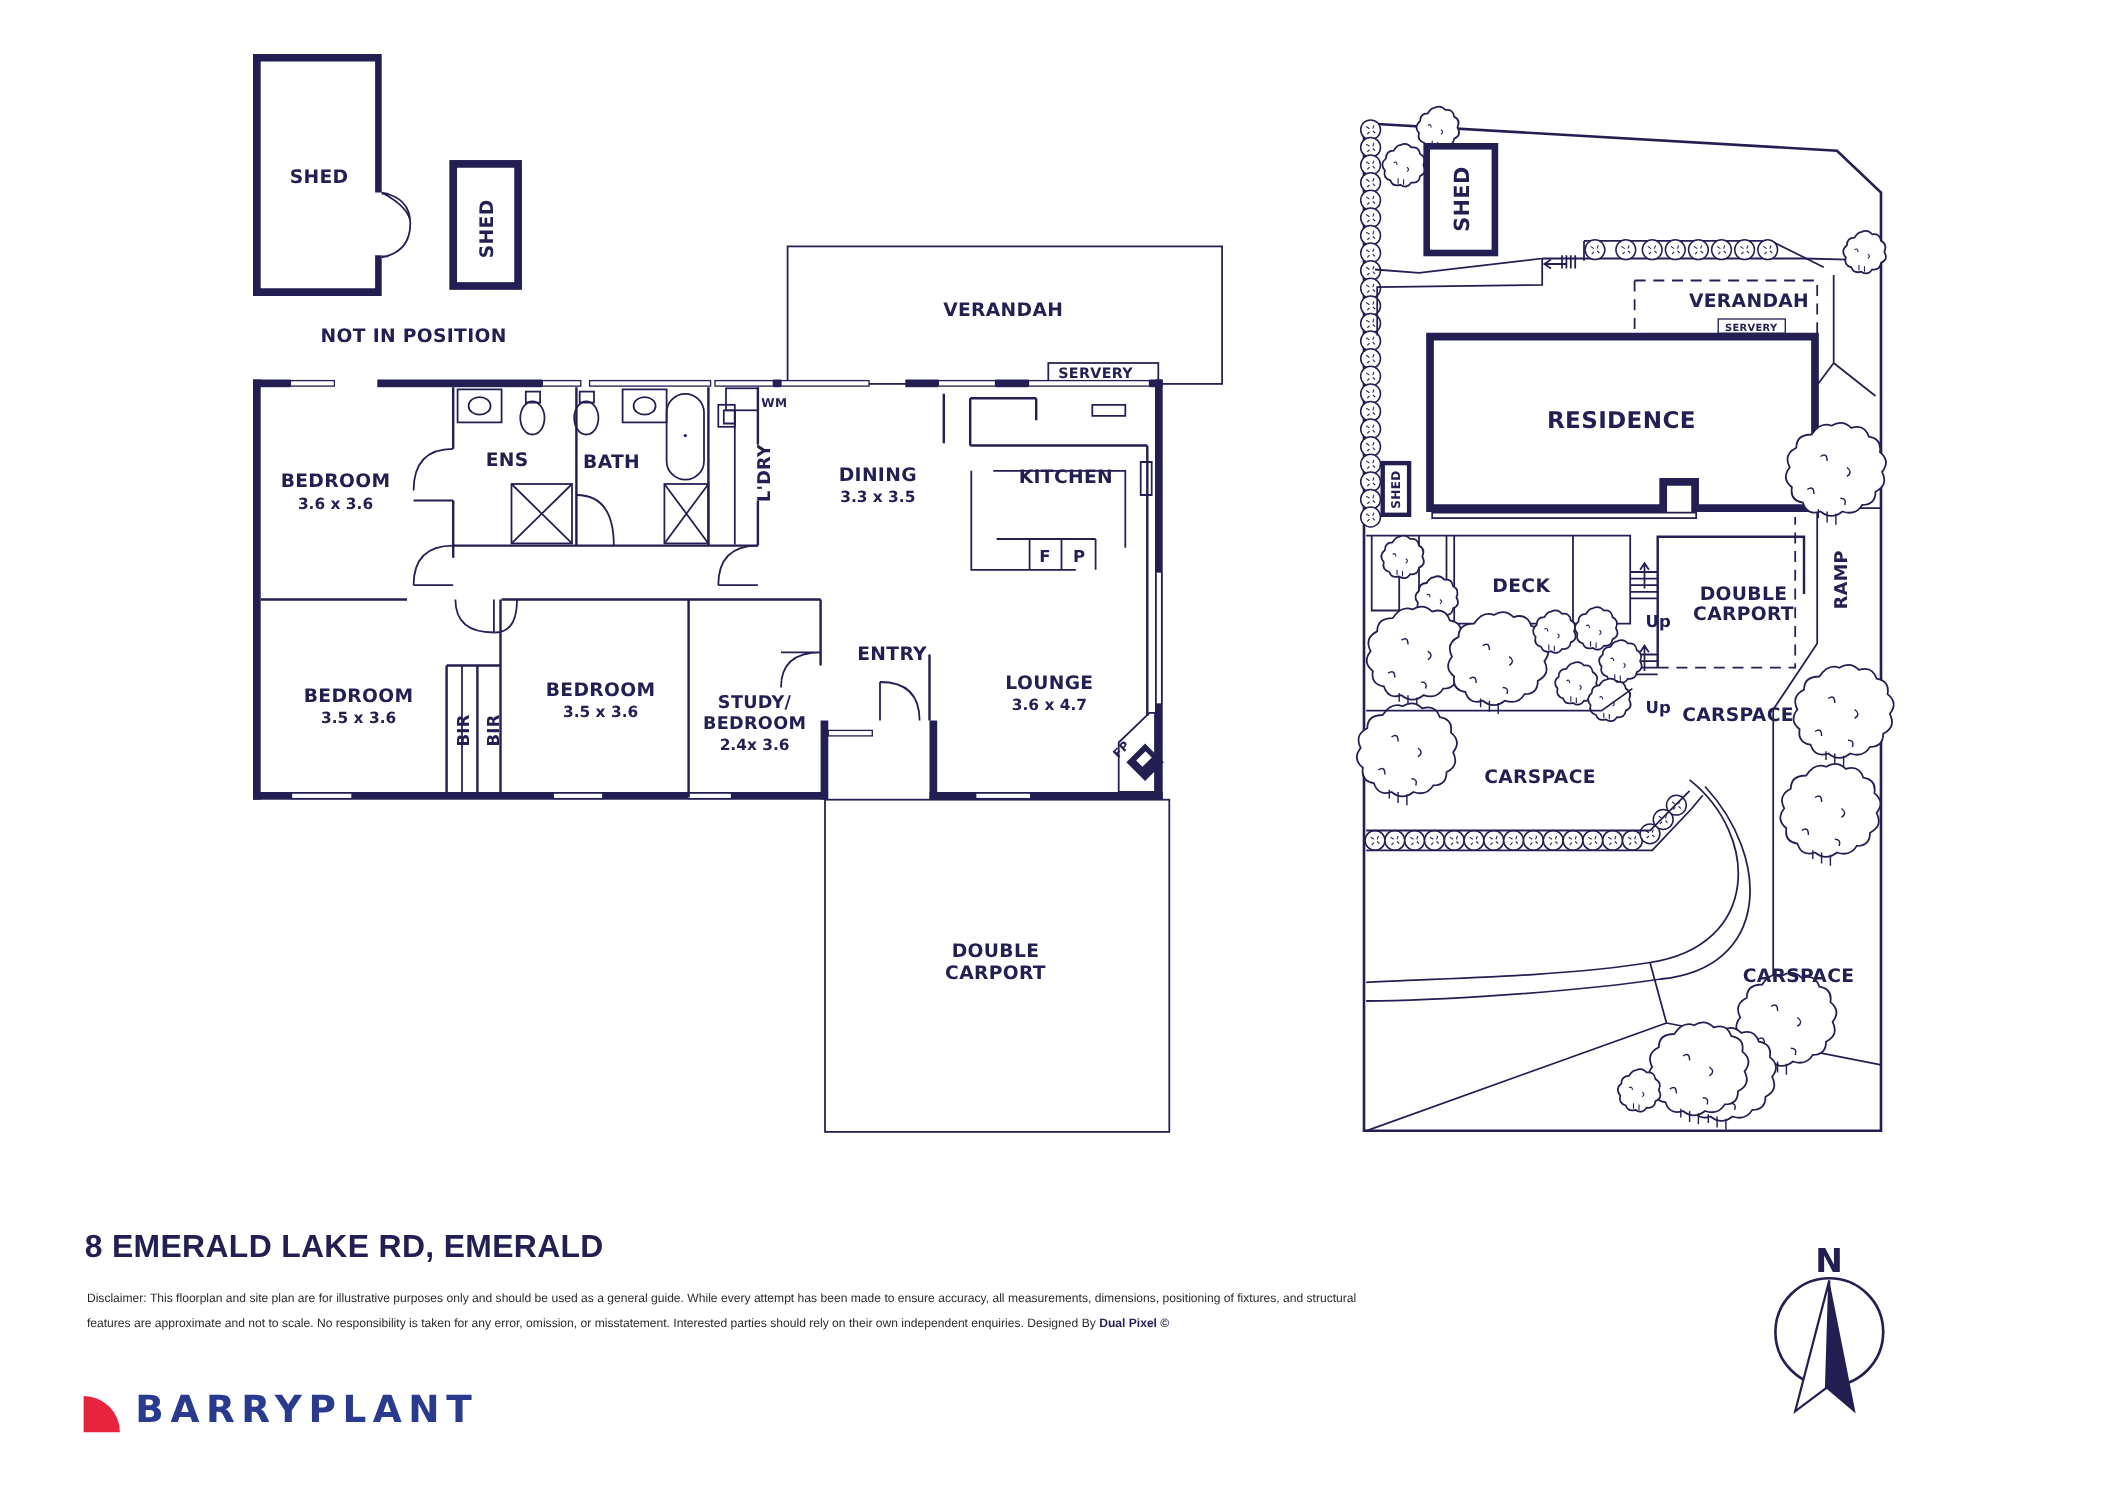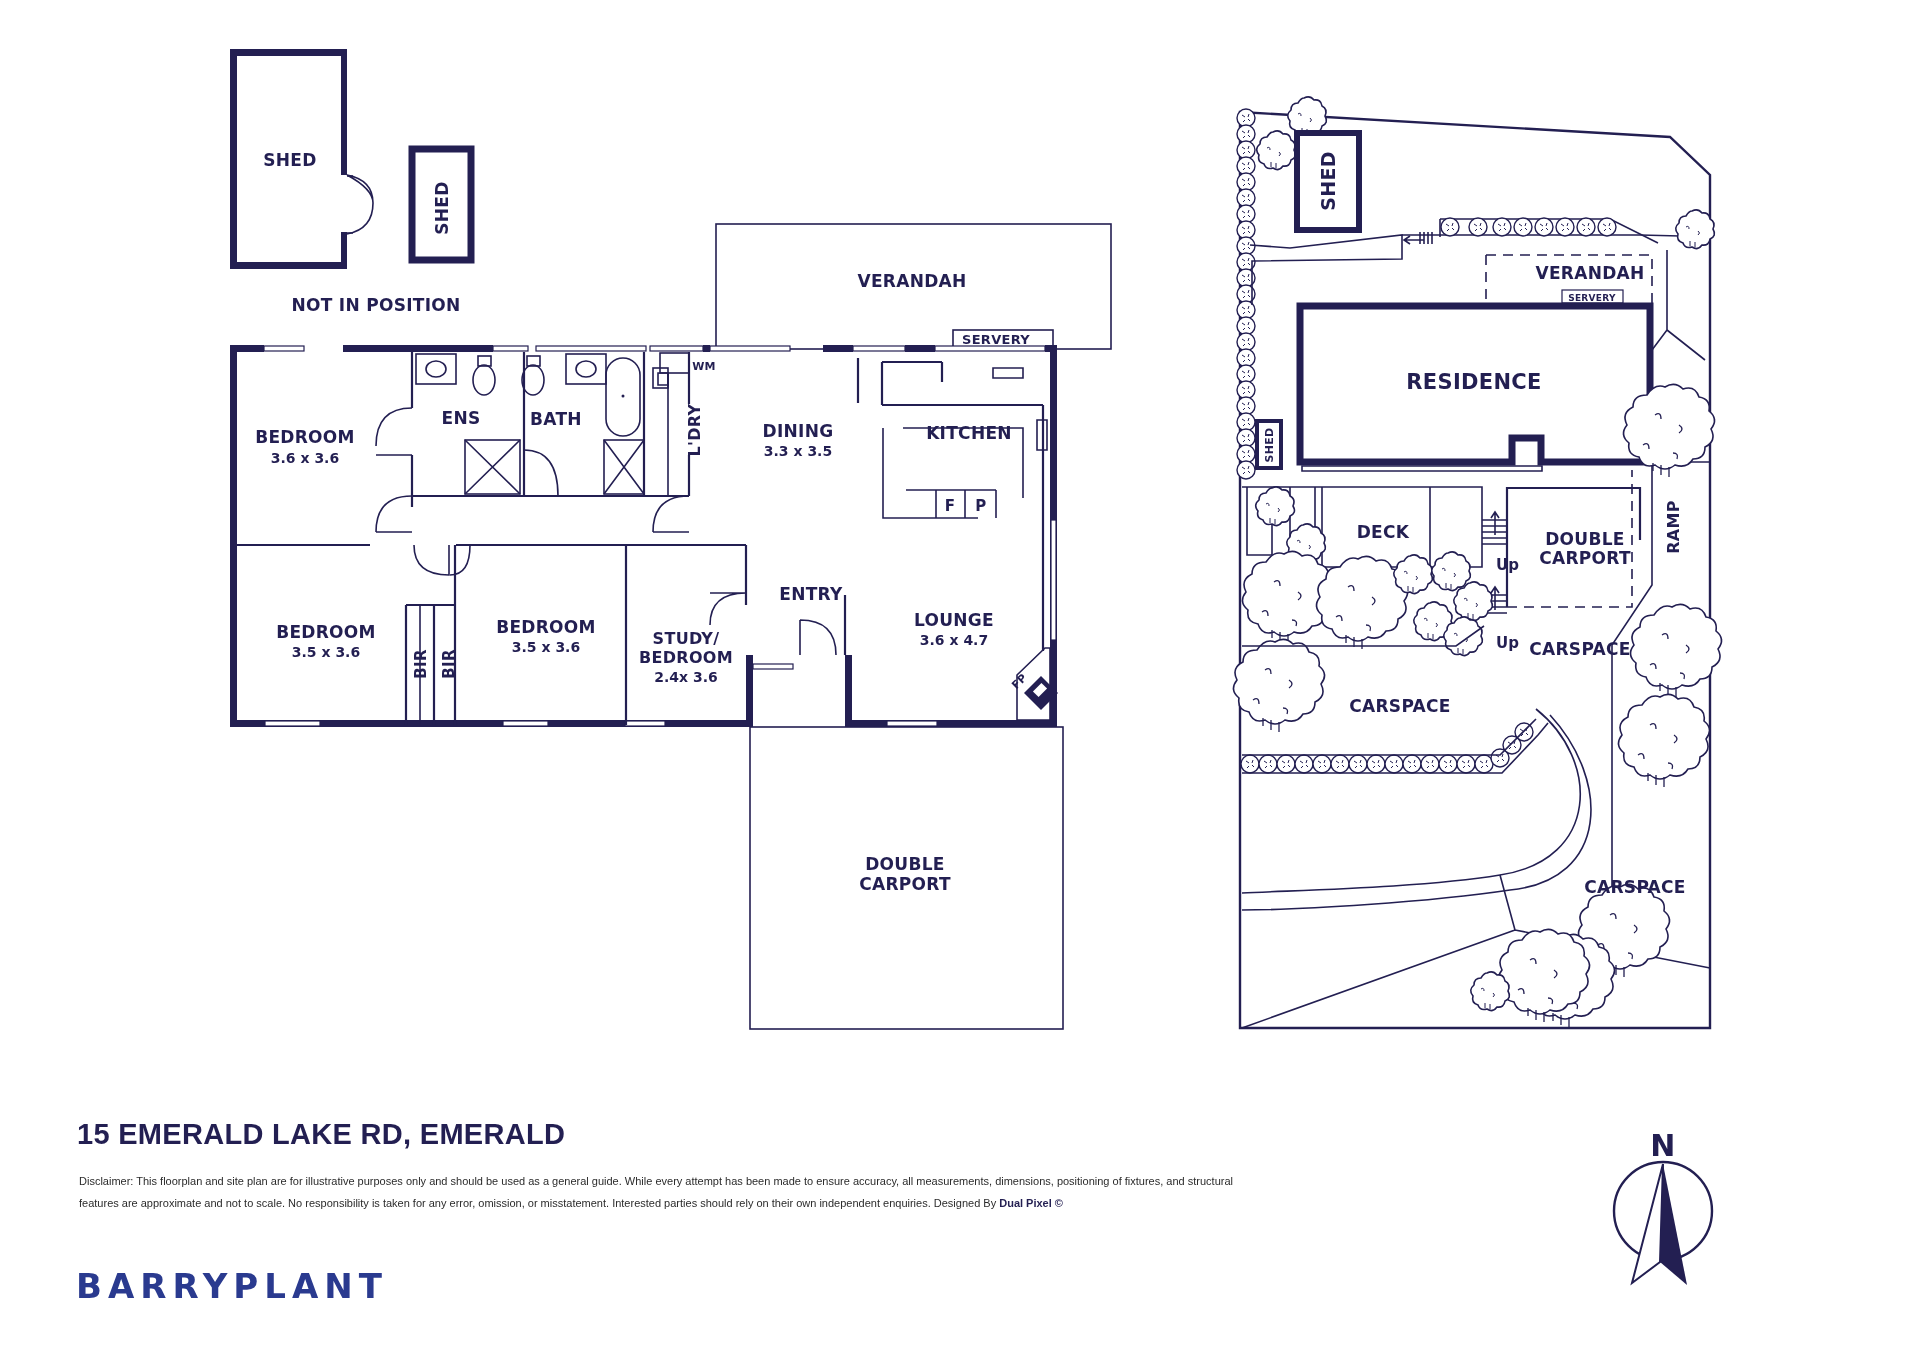--- a/index.html
+++ b/index.html
@@ -14,21 +14,21 @@
   .win { fill: #ffffff; stroke: #231f52; stroke-width: 1.2; }
   .tree { fill: #ffffff; stroke: #231f52; stroke-width: 1.6; }
   .hedge { fill: #ffffff; stroke: #231f52; stroke-width: 1.4; }
   .dash { fill: none; stroke: #231f52; stroke-width: 1.6; stroke-dasharray: 10 7; }
 
   .address { position: absolute; left: 77px; top: 1118px; font-size: 29px; font-weight: bold;
              color: #231f52; letter-spacing: 0.3px; font-family: "Liberation Sans", sans-serif; }
   .disclaimer { position: absolute; left: 79px; top: 1170px; width: 1160px; font-size: 11px;
                 line-height: 22px; color: #2b2b2b; font-family: "Liberation Sans", sans-serif; }
   .disclaimer b { color: #231f52; }
-  .logo { position: absolute; left: 76px; top: 1266px; height: 36px; display: flex; align-items: flex-end; flex-direction: column; }
+  .logo { position: absolute; left: 76px; top: 1266px; height: 36px; display: flex; align-items: flex-end; }
   .logo-mark { width: 33px; height: 33px; background: #e8243c; border-top-left-radius: 0;
                border-top-right-radius: 33px 33px; margin-right: 14px; }
   .logo-text { font-size: 34px; font-weight: bold; letter-spacing: 6px; color: #2a3a8f;
                font-family: "DejaVu Sans", sans-serif; }
 </style>
 </head>
 <body>
 
 <svg class="plan" viewBox="0 0 1932 1366" xmlns="http://www.w3.org/2000/svg">
   <defs>
@@ -318,21 +318,21 @@
   </g>
 
   <g>
     <text class="lbl" x="1663" y="1156" text-anchor="middle" font-size="30">N</text>
     <circle cx="1663" cy="1211" r="49" fill="none" stroke="#231f52" stroke-width="2.4"></circle>
     <path d="M1663,1164 L1632,1283 L1660,1262 Z" fill="#ffffff" stroke="#231f52" stroke-width="2"></path>
     <path d="M1663,1164 L1687,1285 L1660,1262 Z" fill="#231f52"></path>
   </g>
 </svg>
 
-<div class="address">15 EMERALD LAKE RD, EMERALD</div>
+<div class="address">8 EMERALD LAKE RD, EMERALD</div>
 <div class="disclaimer">
   <span>Disclaimer: This floorplan and site plan are for illustrative purposes only and should be used as a general guide. While every attempt has been made to ensure accuracy, all measurements, dimensions, positioning of fixtures, and structural features are approximate and not to scale. No responsibility is taken for any error, omission, or misstatement. Interested parties should rely on their own independent enquiries. Designed By</span>
   <b>Dual Pixel ©</b>
 </div>
 <div class="logo">
   <div class="logo-mark"></div>
   <div class="logo-text">BARRYPLANT</div>
 </div>
 
 </body></html>

